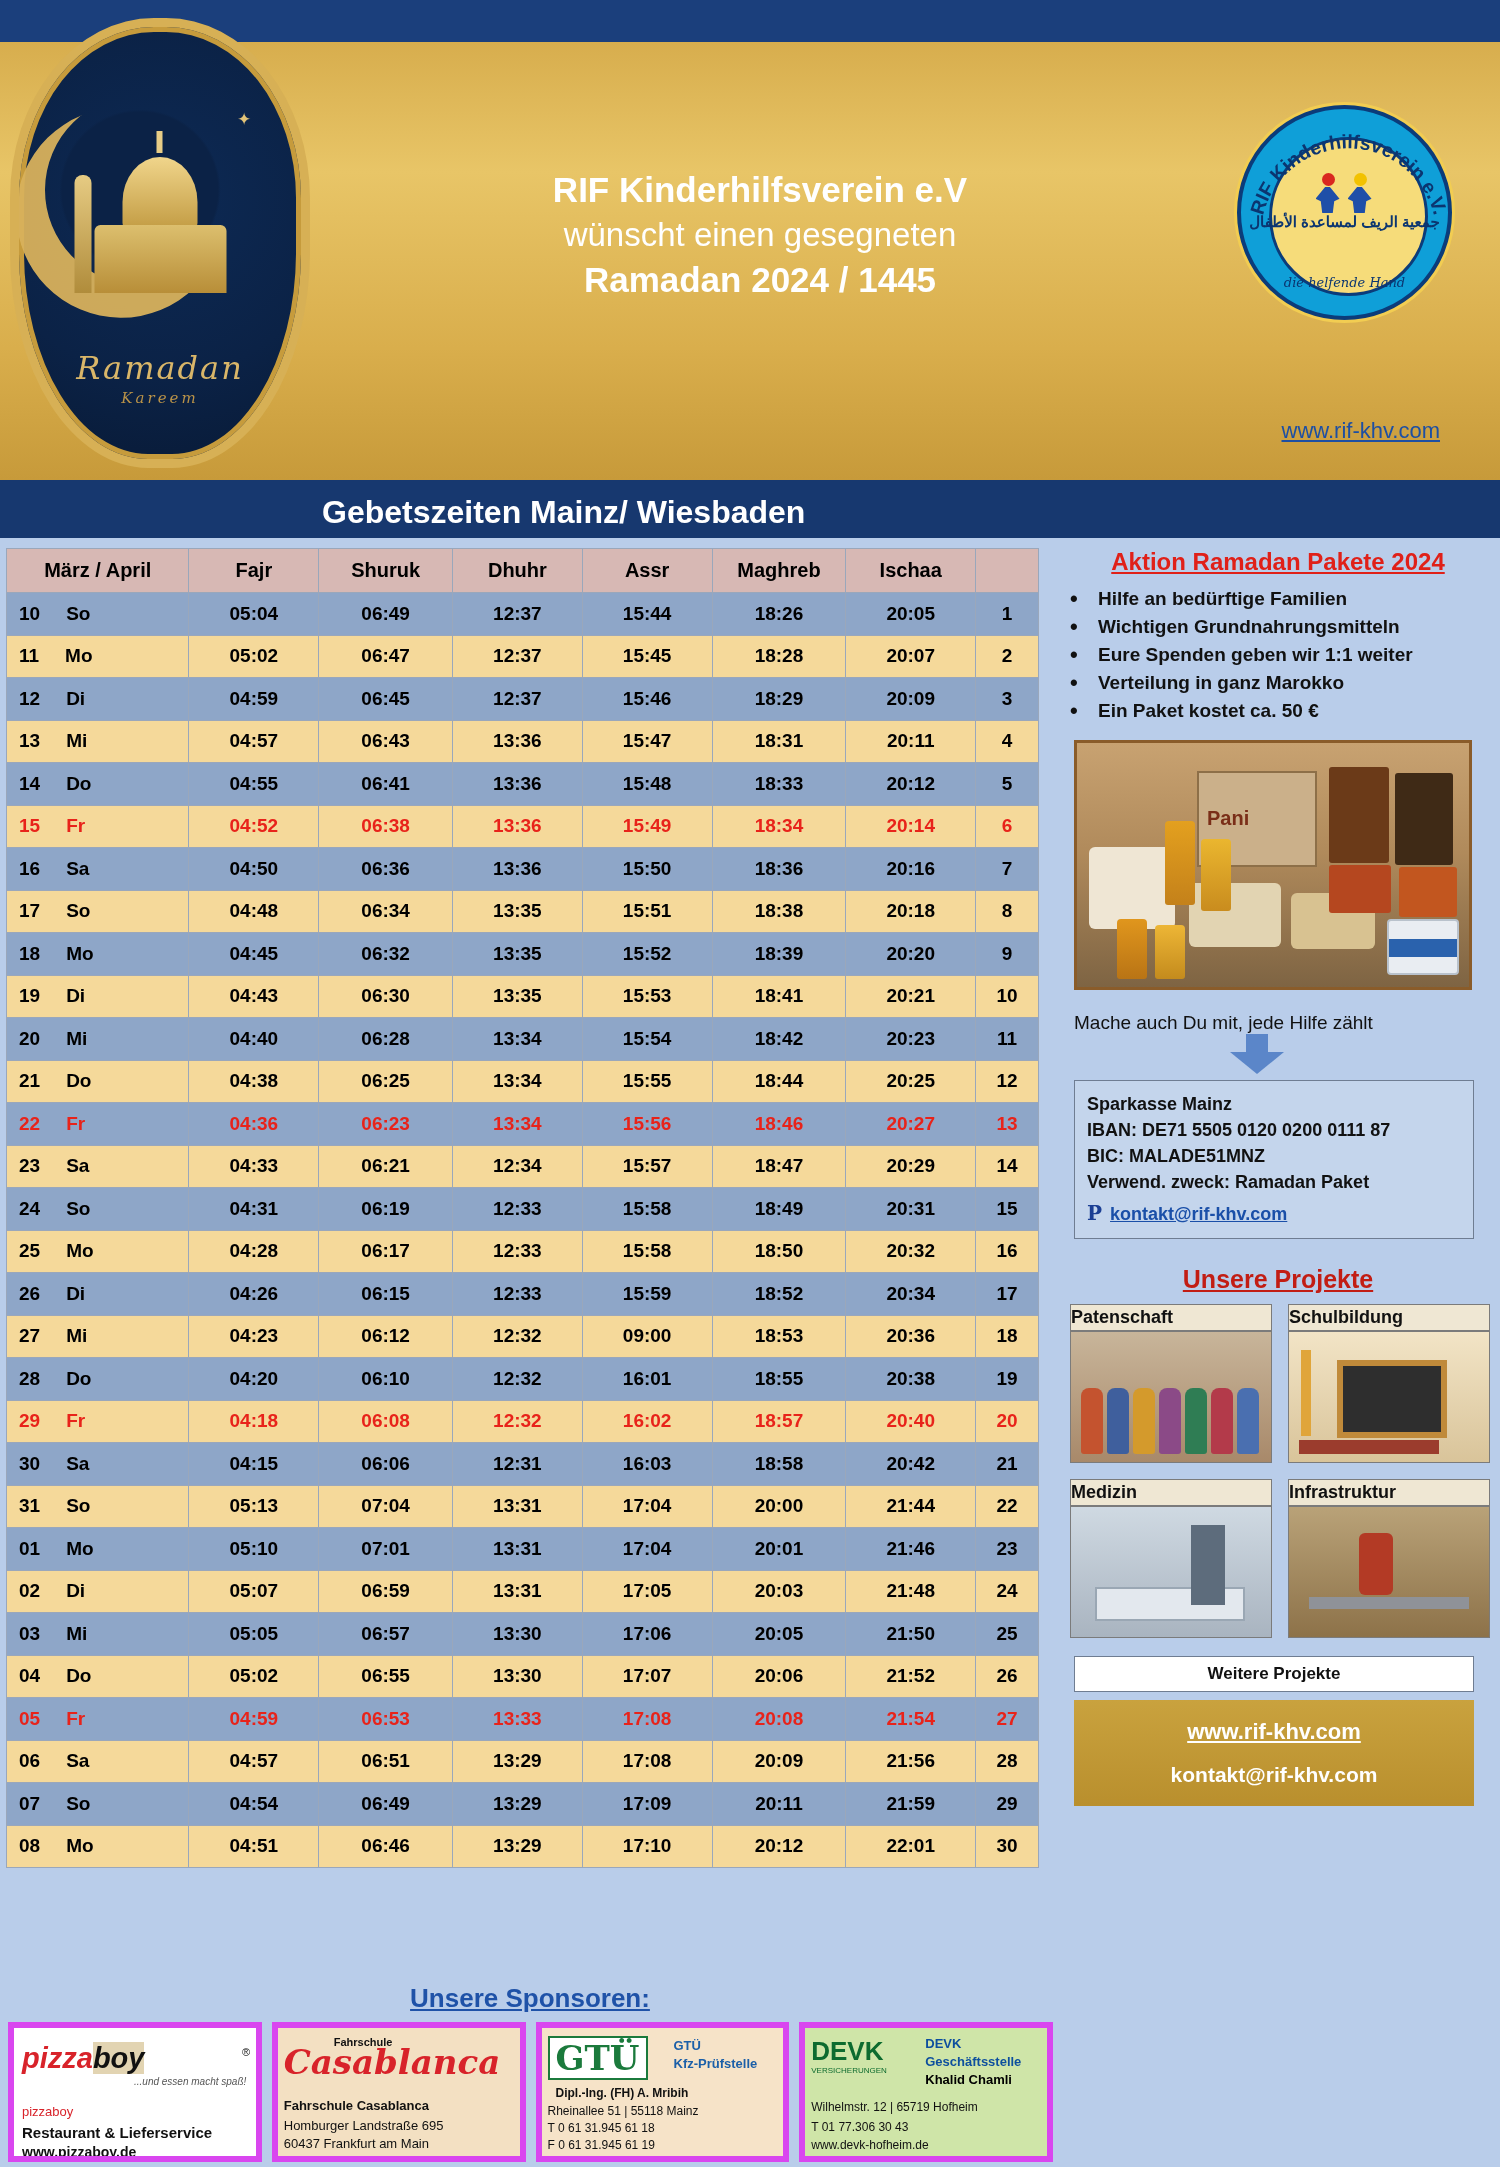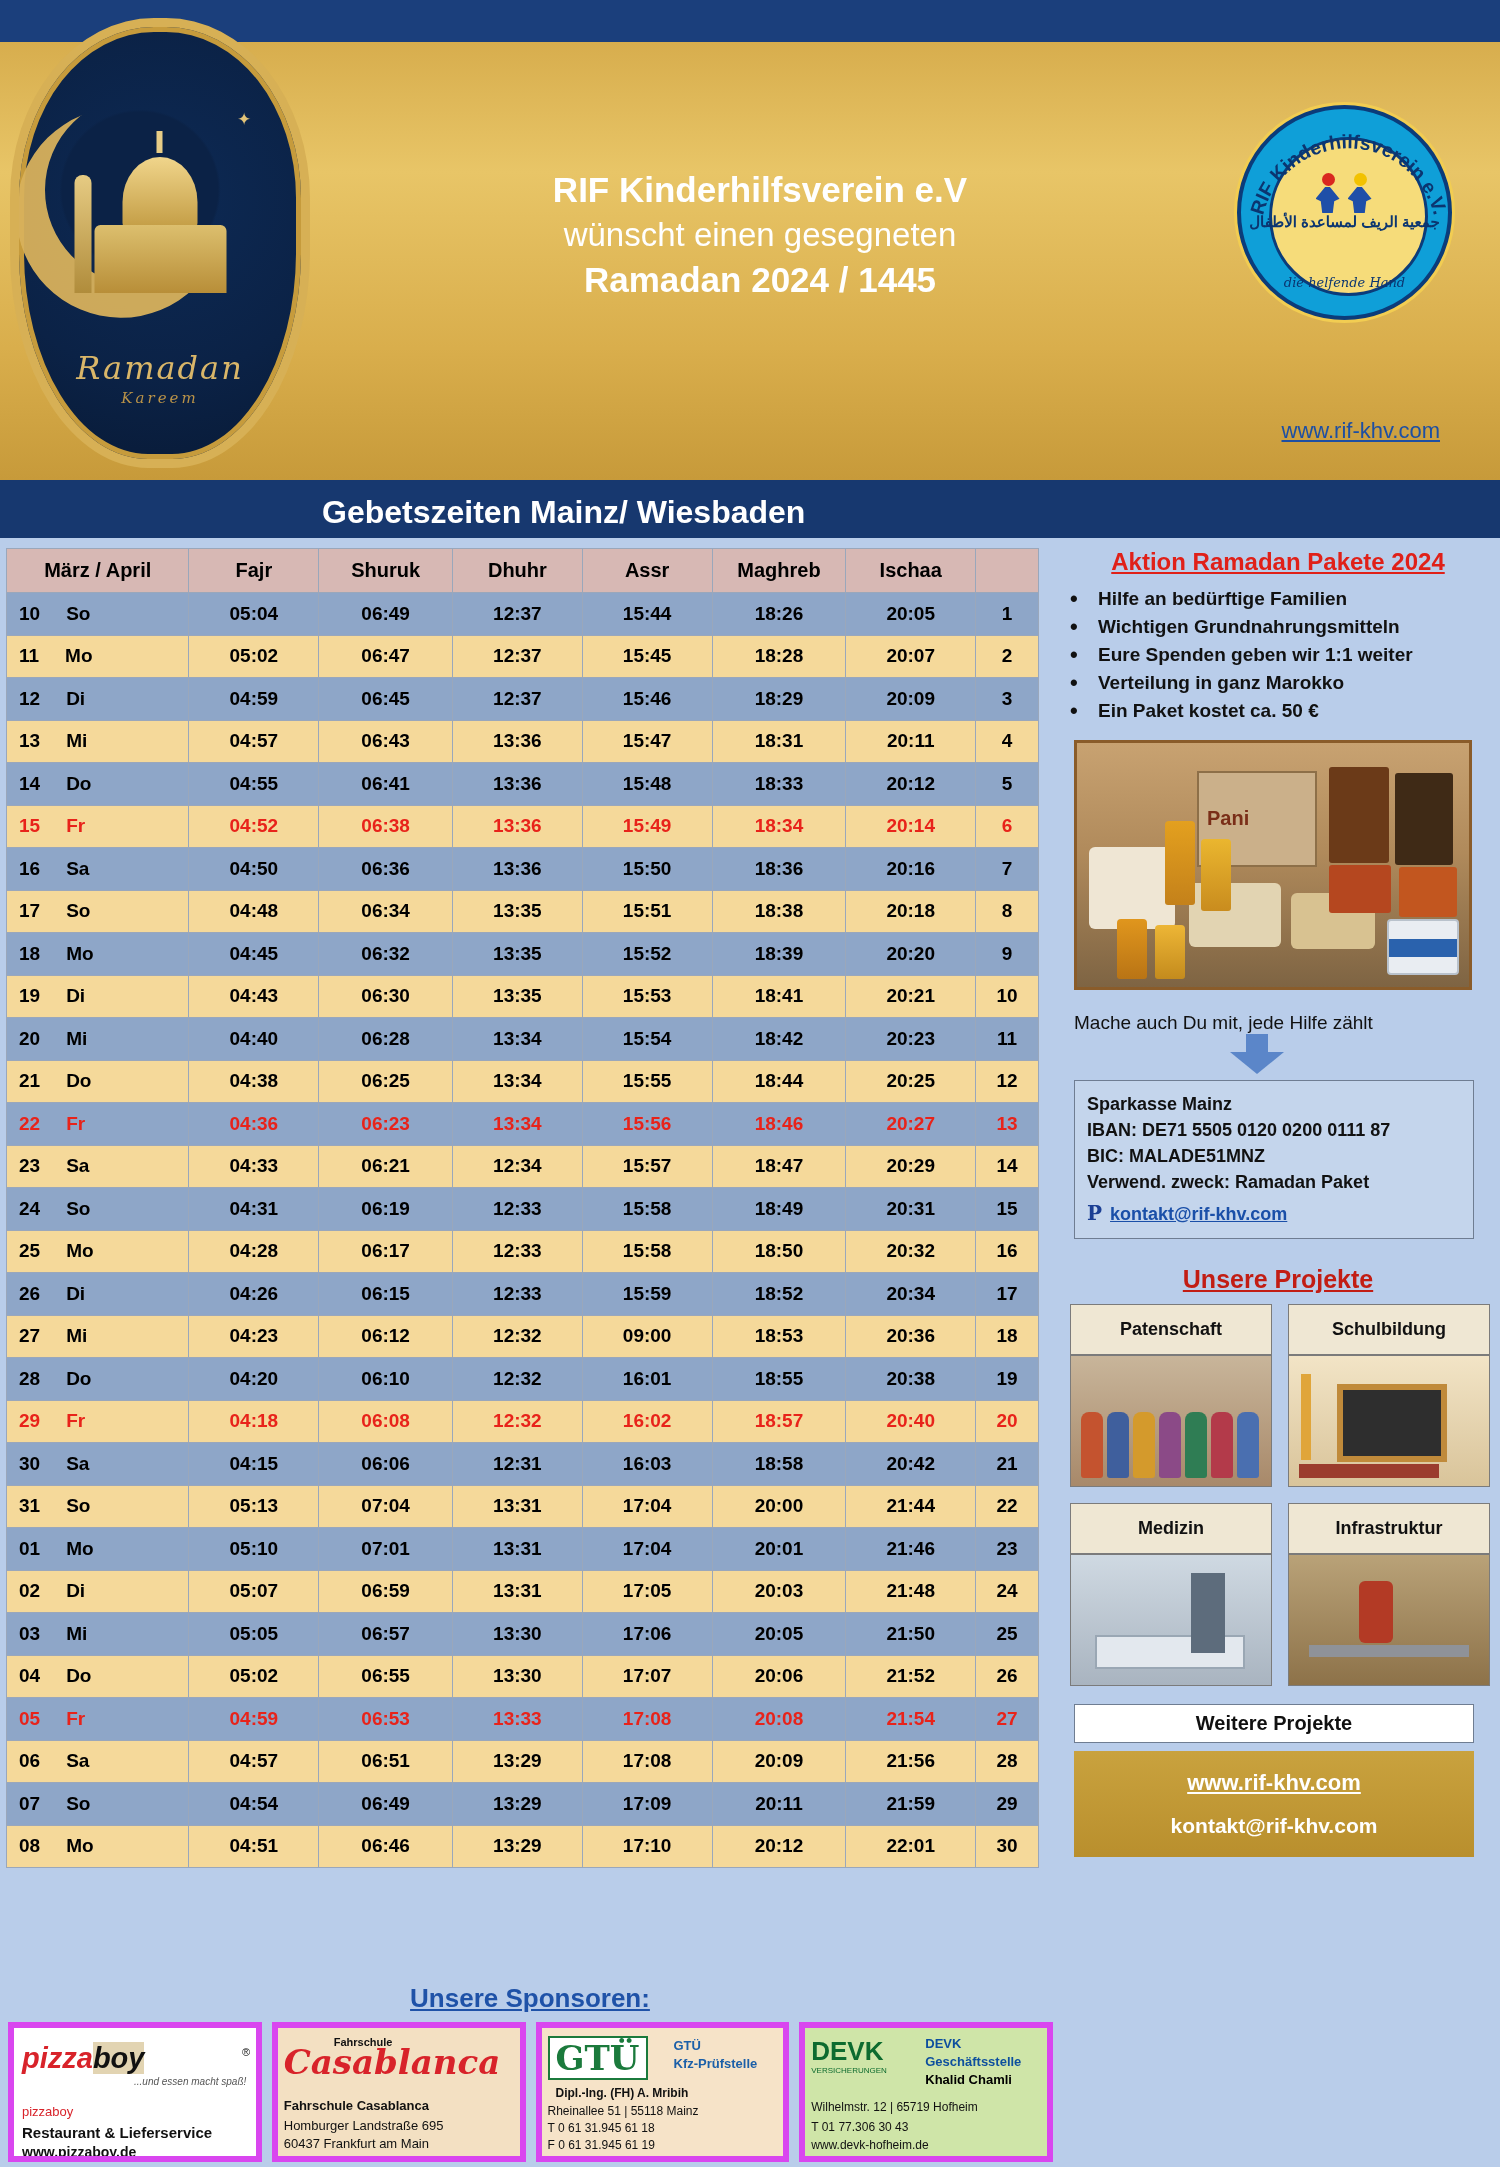--- a/index.html
+++ b/index.html
@@ -324,43 +324,43 @@
   .projects-title {
     margin:26px 0 10px 0; text-align:center;
     color:#c21d14; font-size:25px; font-weight:bold; text-decoration:underline;
   }
   .proj-grid {
     margin-left:10px; width:420px;
     display:grid; grid-template-columns:202px 202px; gap:16px;
   }
   .proj-cap {
     border:1px solid #7b7b7b; background:#efe7d3;
-    text-align:center; font-size:18px; font-weight:bold; color:#111;
-    padding:14px 0;
+    text-align:left; font-size:18px; font-weight:bold; color:#111;
+    padding:2px 0;
   }
   .proj-img {
     height:132px; border:1px solid #7b7b7b; position:relative; overflow:hidden;
   }
   .img-kids { background:linear-gradient(180deg,#c8b59a 0%,#a8896a 100%); }
   .img-med { background:linear-gradient(180deg,#cfd9e2 0%,#a9b4c0 100%); }
   .img-school { background:linear-gradient(180deg,#f2e4c6 0%,#d9c49a 100%); }
   .img-infra { background:linear-gradient(180deg,#b9a278 0%,#8d7249 100%); }
   .kid { position:absolute; bottom:8px; width:22px; height:66px; border-radius:8px 8px 3px 3px; }
   .board { position:absolute; left:48px; top:28px; width:110px; height:78px; background:#2e2e2e; border:6px solid #c08a3a; }
   .pencil { position:absolute; left:12px; top:18px; width:10px; height:86px; background:#e0a53a; }
   .book { position:absolute; left:10px; bottom:8px; width:140px; height:14px; background:#9b3c2d; }
   .bed { position:absolute; left:24px; bottom:16px; width:150px; height:34px; background:#e3e8ee; border:2px solid #9aa7b4; }
   .doc { position:absolute; left:120px; top:18px; width:34px; height:80px; background:#5d6c7c; }
   .pipe { position:absolute; left:20px; bottom:28px; width:160px; height:12px; background:#8f9298; }
   .worker { position:absolute; left:70px; top:26px; width:34px; height:62px; background:#b33a25; border-radius:6px; }
 
   .weitere-box {
     margin:18px 0 0 14px; width:400px;
     border:1px solid #6f7d92; background:#ffffff;
-    text-align:center; font-size:20px; font-weight:bold; color:#111;
+    text-align:center; font-size:17px; font-weight:bold; color:#111;
     padding:7px 8px;
   }
   .gold-box {
     margin:8px 0 0 14px; width:400px; height:106px;
     background:linear-gradient(180deg,#c9a23e,#b98f2d);
     display:flex; flex-direction:column; align-items:center; justify-content:center; gap:18px;
   }
   .gold-box a {
     color:#ffffff; font-size:22px; font-weight:bold; text-decoration:underline;
   }

